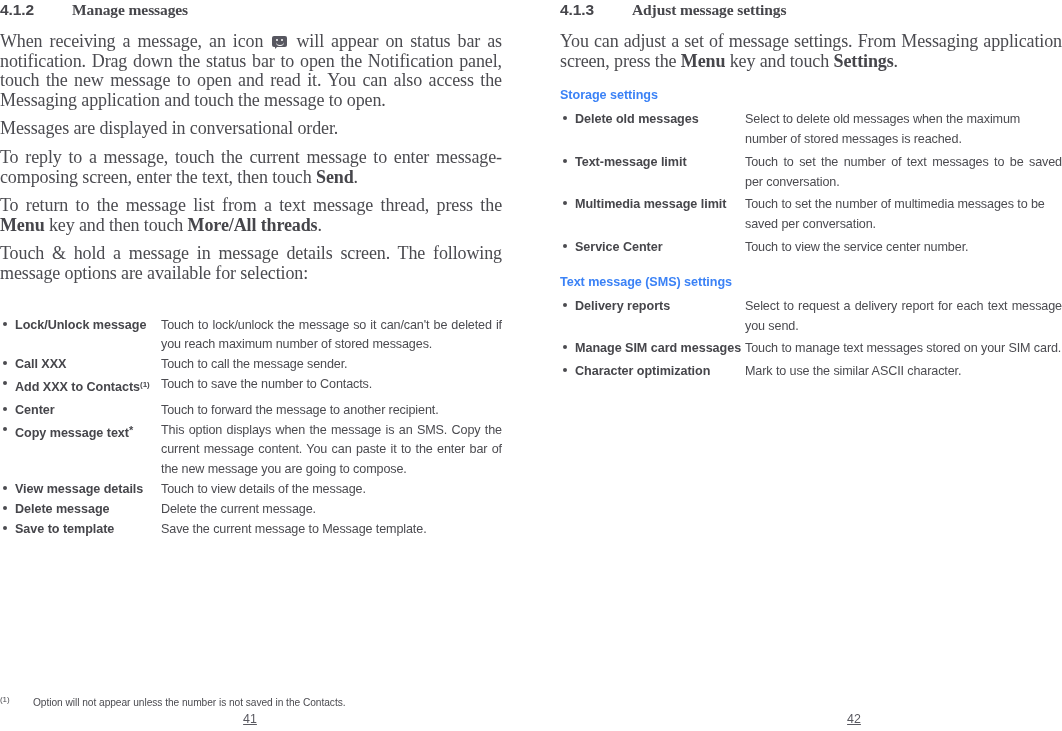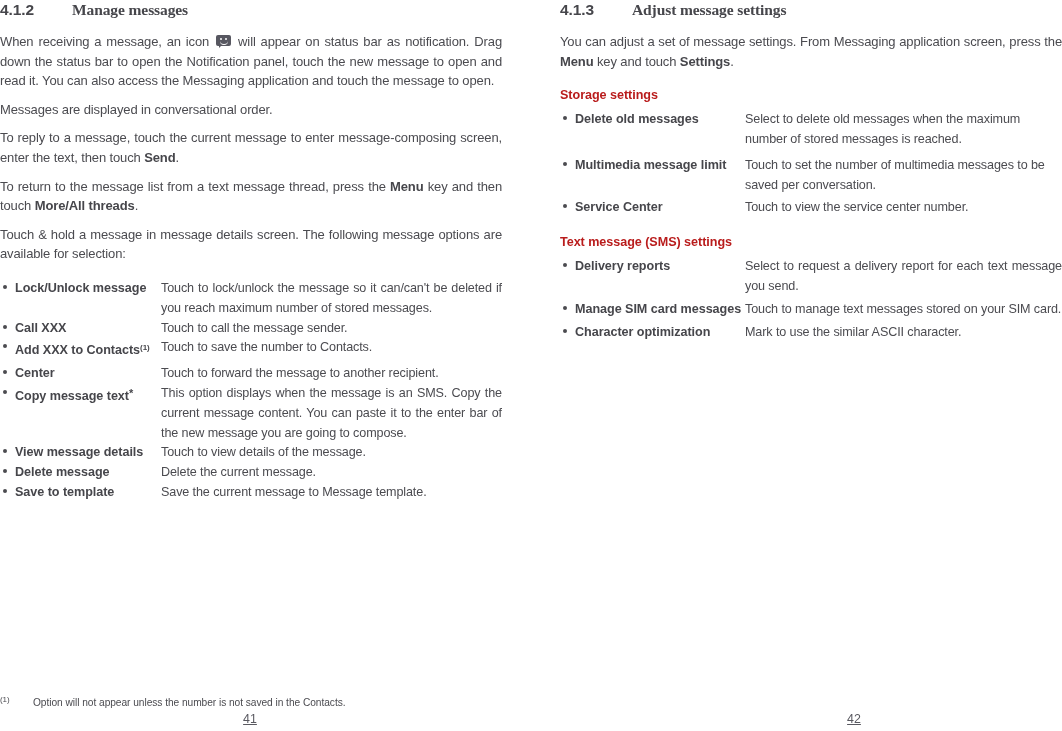--- a/index.html
+++ b/index.html
@@ -45,35 +45,36 @@
   .sec-num {
     width: 72px;
     flex: 0 0 72px;
     font-size: 15.5px;
   }
   .sec-title { font-size: 15.5px; font-family: Liberation Serif, serif; }
 
   .sub-head {
     font-weight: bold;
     font-size: 12.6px;
-    color: #b91c1c;
+    color: #3b82f6;
     margin: 17px 0 8px 0;
     letter-spacing: -0.05px;
   }
 
   
   p.para {
     margin: 0 0 9px 0;
-    font-size: 13px;
+    font-size: 18px;
     line-height: 19.6px;
     color: #4b4b50;
     text-align: justify;
     letter-spacing: -0.12px;
-  }
-  p.para.last { margin-bottom: 8px; }
+    font-family: Liberation Serif, serif;
+  }
+  p.para.last { margin-bottom: 25px; }
   p.para b { font-weight: bold; color: #46464b; }
 
   
   .msg-icon {
     display: inline-block;
     position: relative;
     width: 15px;
     height: 13px;
     vertical-align: -2px;
     margin: 0 2px;
@@ -291,20 +292,25 @@
     <div class="sub-head">Storage settings</div>
 
     <div class="defrow">
       <span class="bullet"><span class="dot"></span></span>
       <span class="term">Delete old messages</span>
       <span class="desc nojust">Select to delete old messages when the maximum number of stored messages is reached.</span>
     </div>
 
     <div class="gap-sm"></div>
 
+    <div class="defrow">
+      <span class="bullet"><span class="dot"></span></span>
+      <span class="term">Text-message limit</span>
+      <span class="desc">Touch to set the number of text messages to be saved per conversation.</span>
+    </div>
 
     <div class="gap-sm"></div>
 
     <div class="defrow">
       <span class="bullet"><span class="dot"></span></span>
       <span class="term">Multimedia message limit</span>
       <span class="desc nojust">Touch to set the number of multimedia messages to be saved per conversation.</span>
     </div>
 
     <div class="gap-sm"></div>

